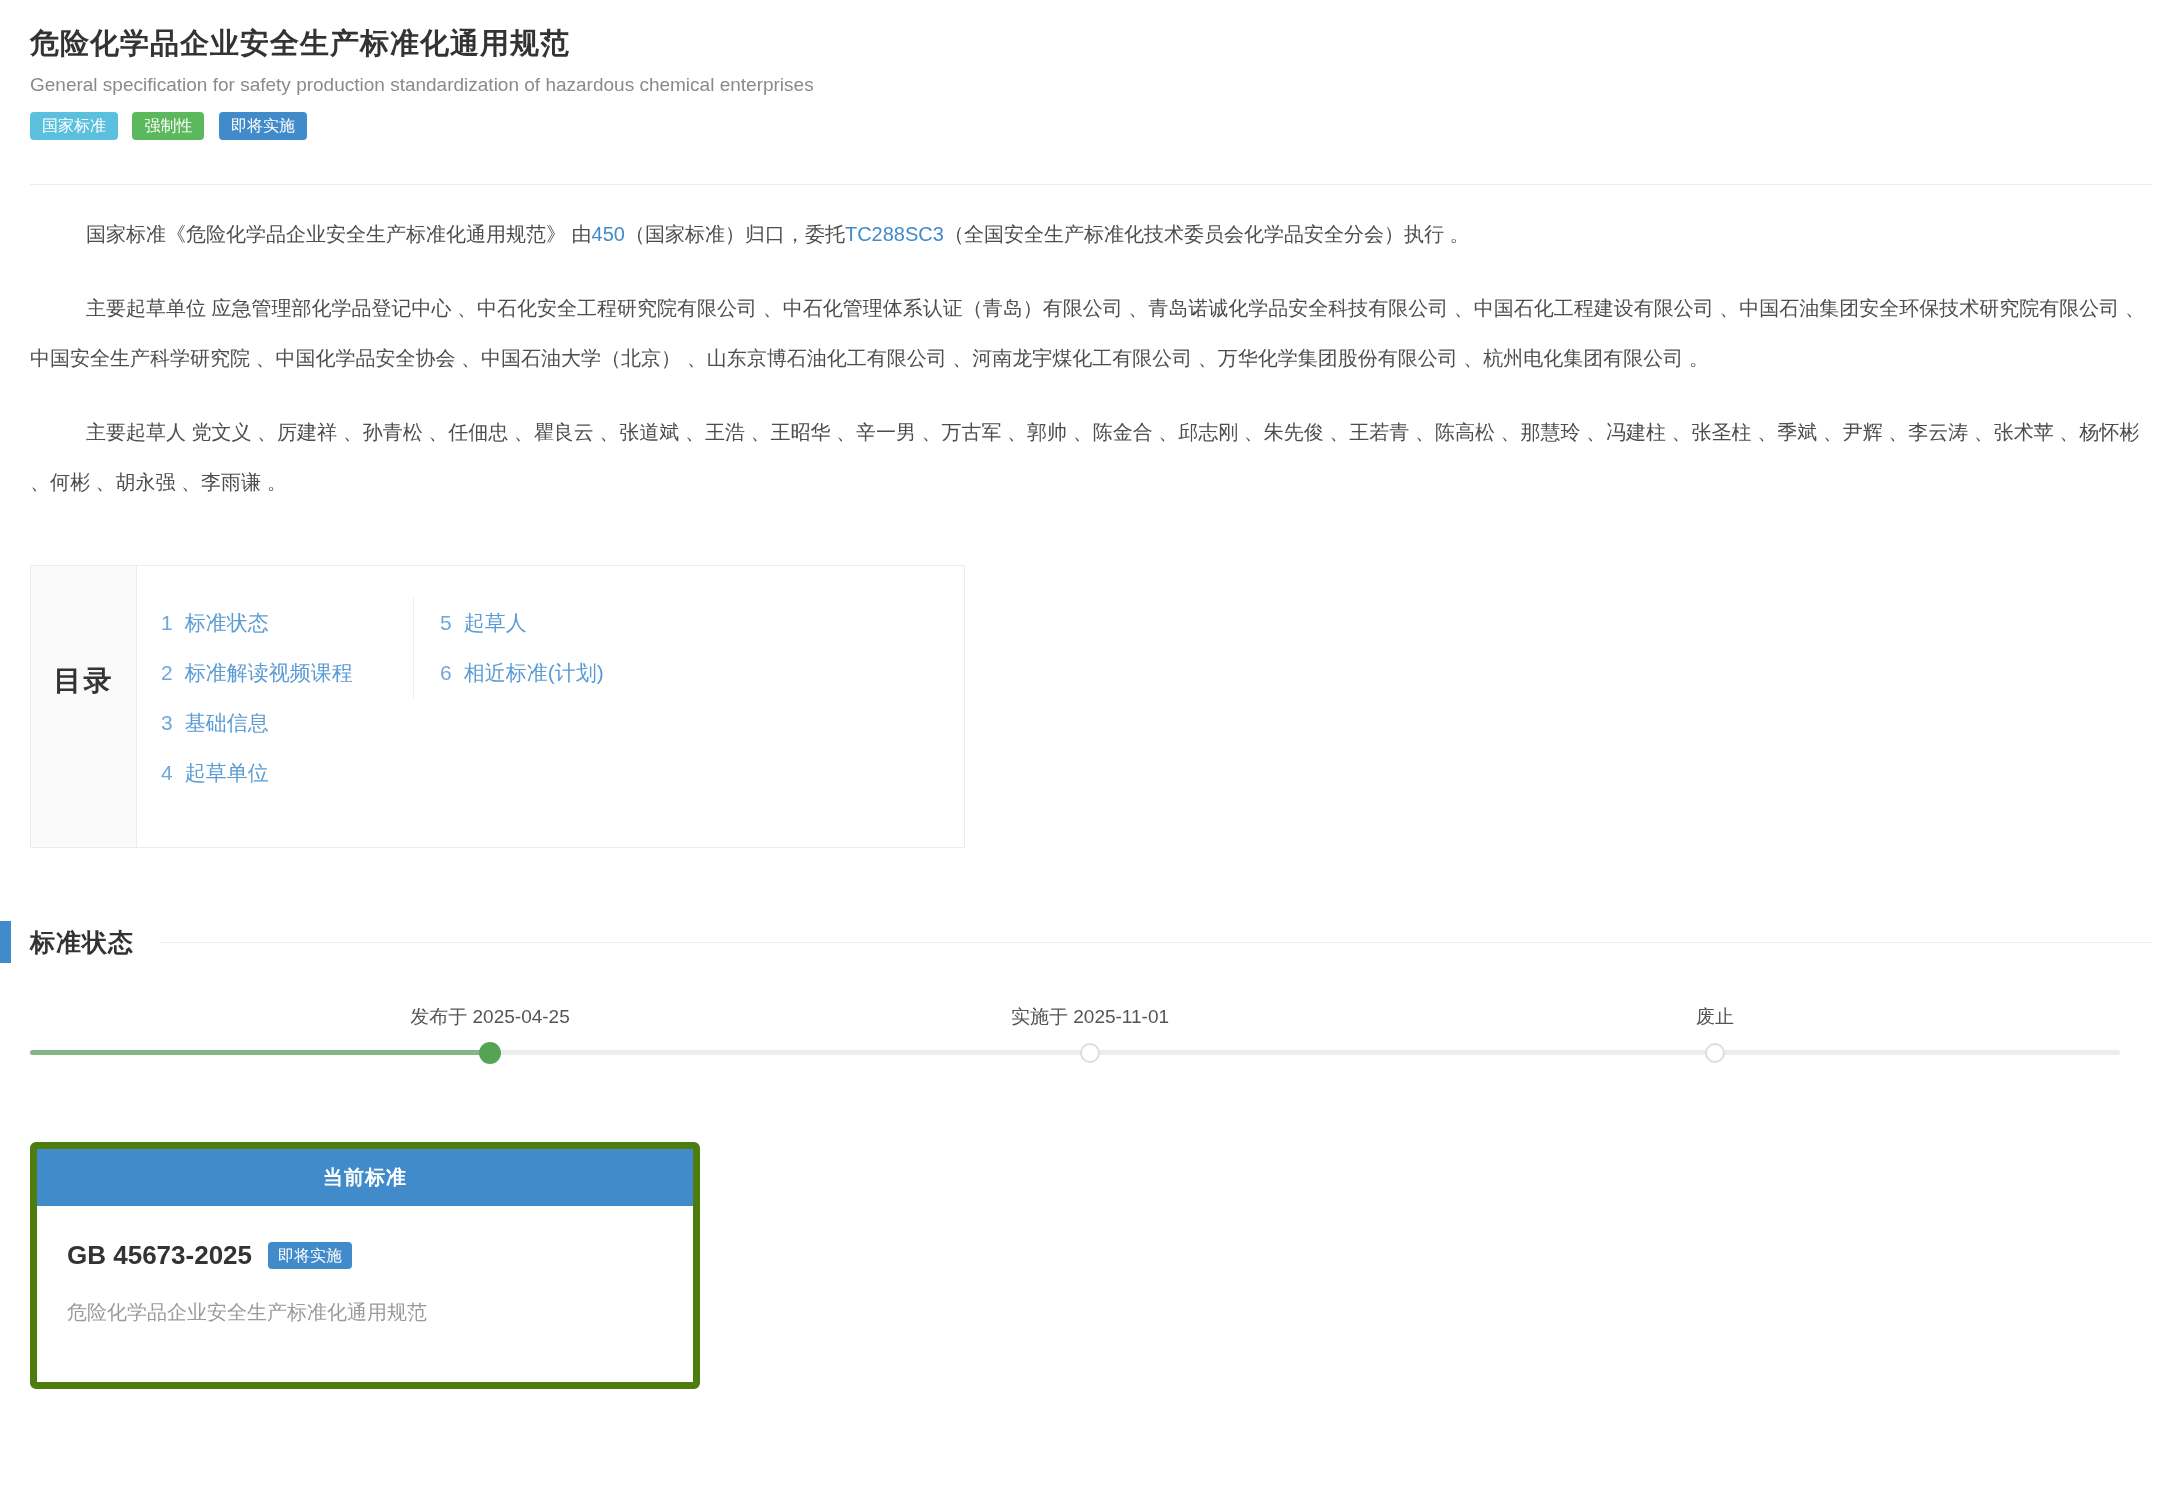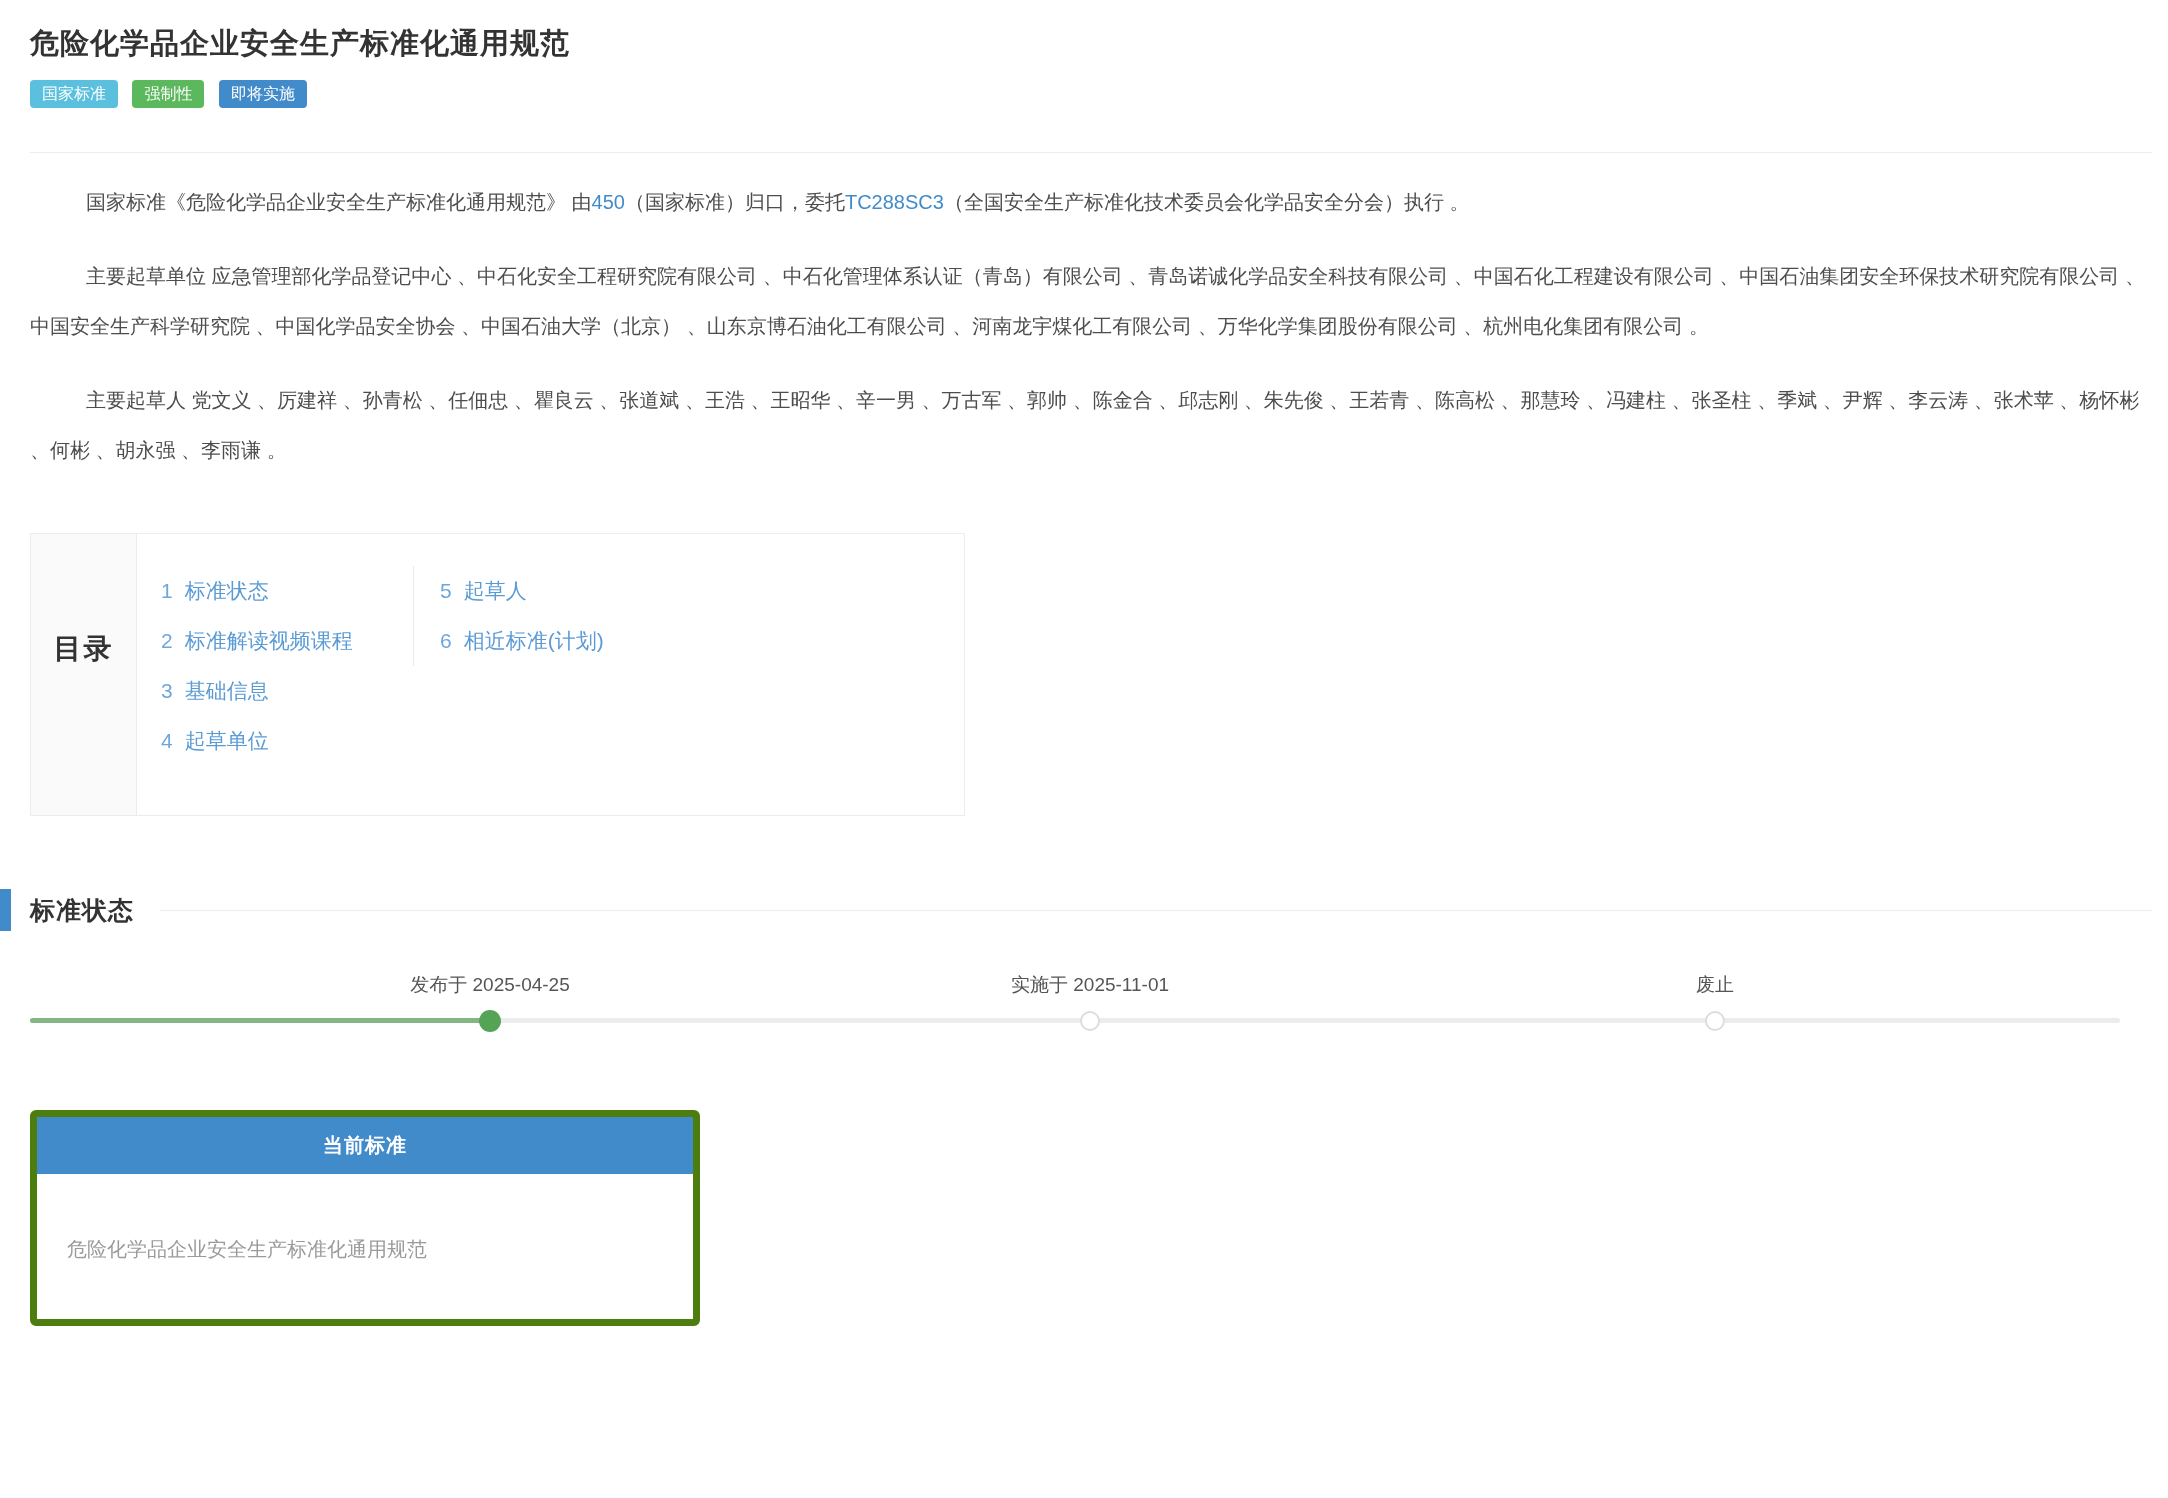--- a/index.html
+++ b/index.html
@@ -96,20 +96,21 @@
   .std-name { margin-top: 28px; font-size: 20px; color: #9a9a9a; }
 </style>
 </head>
 <body>
 
 <div class="page">
   <div class="content">
 
     <div>
       <h1 class="doc-title">危险化学品企业安全生产标准化通用规范</h1>
+      <div class="doc-subtitle">General specification for safety production standardization of hazardous chemical enterprises</div>
       <div class="badge-row">
         <span class="badge" style="background-color: rgb(91, 192, 222);">国家标准</span>
         <span class="badge" style="background-color: rgb(92, 184, 92);">强制性</span>
         <span class="badge" style="background-color: rgb(66, 139, 202);">即将实施</span>
       </div>
       <hr class="header-divider">
     </div>
 
     <div class="intro">
       <p><span>国家标准《危险化学品企业安全生产标准化通用规范》 由</span><a class="inline-link">450</a><span>（国家标准）归口，委托</span><a class="inline-link">TC288SC3</a><span>（全国安全生产标准化技术委员会化学品安全分会）执行 。</span></p>
@@ -146,18 +147,22 @@
       <div class="tl-track"></div>
       <div class="tl-track-active"></div>
       <div class="tl-dot filled" style="left:460px;"></div>
       <div class="tl-dot hollow" style="left:1060px;"></div>
       <div class="tl-dot hollow" style="left:1685px;"></div>
     </div>
 
     <div class="std-card">
       <div class="std-card-header" style="background-color: rgb(66, 139, 202);">当前标准</div>
       <div class="std-card-body">
+        <div class="std-code-row">
+          <span class="std-code">GB 45673-2025</span>
+          <span class="std-badge" style="background-color: rgb(66, 139, 202);">即将实施</span>
+        </div>
         <div class="std-name">危险化学品企业安全生产标准化通用规范</div>
       </div>
     </div>
 
   </div>
 </div>
 
 </body></html>

